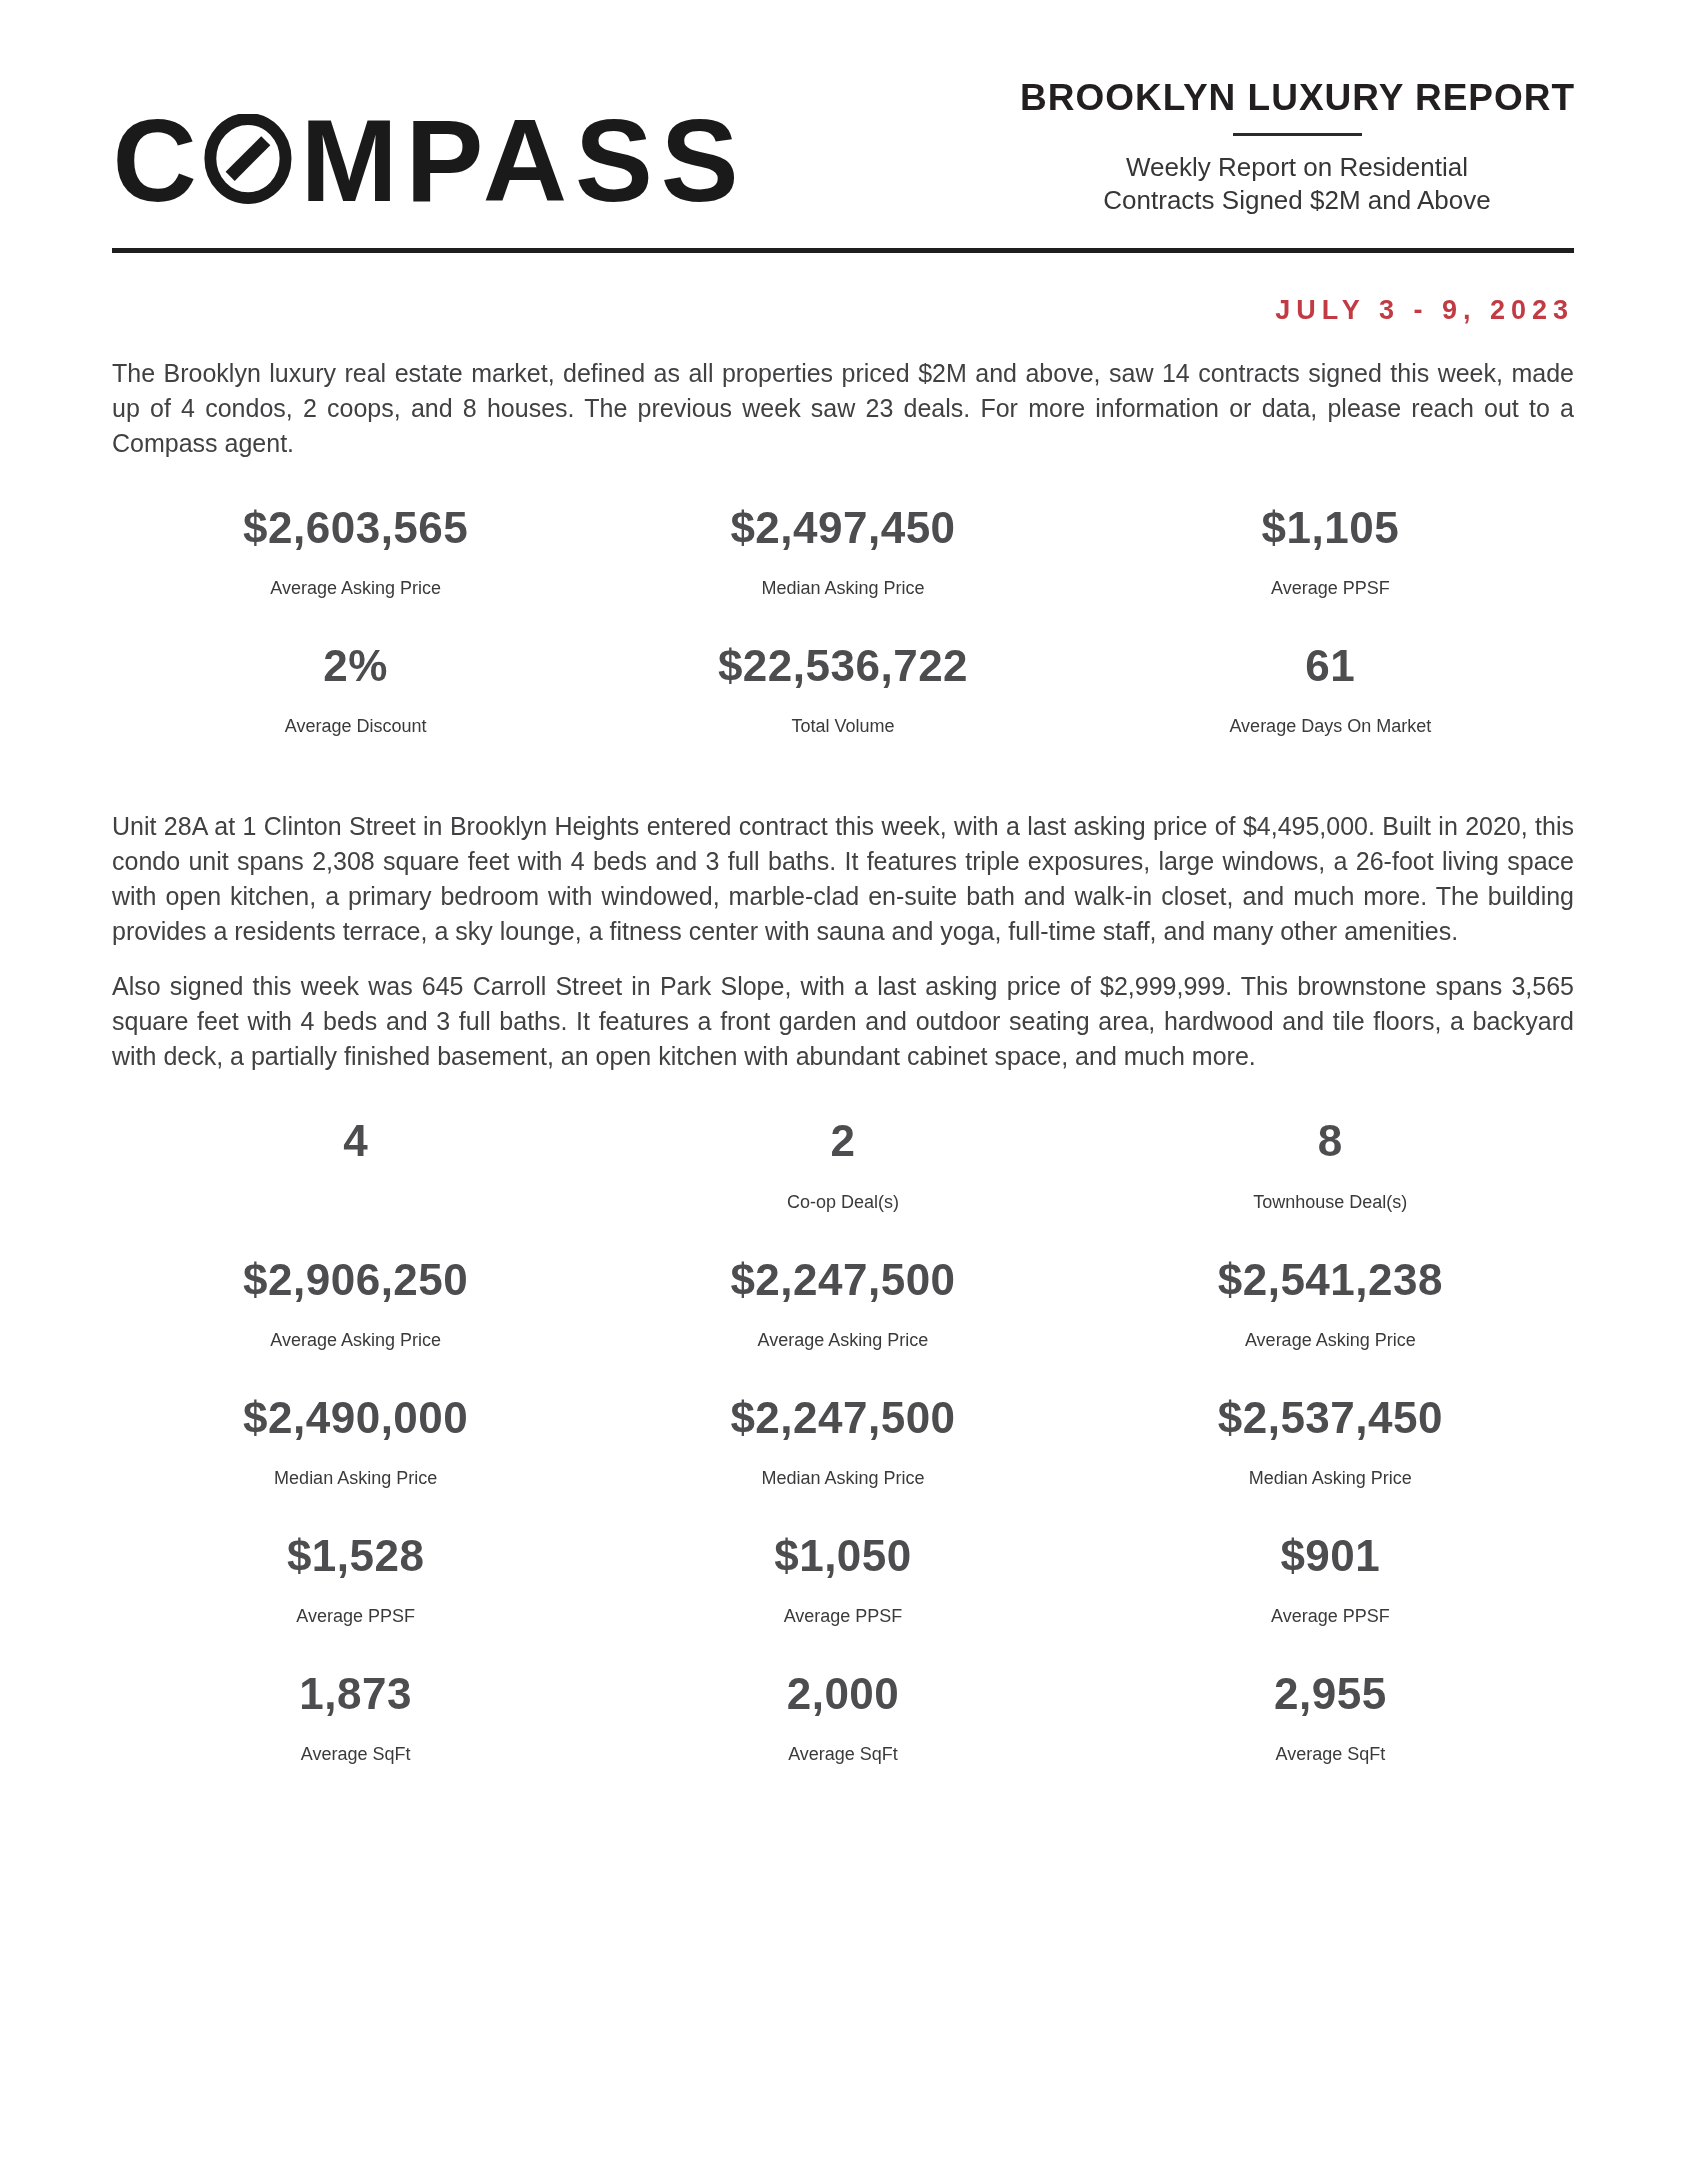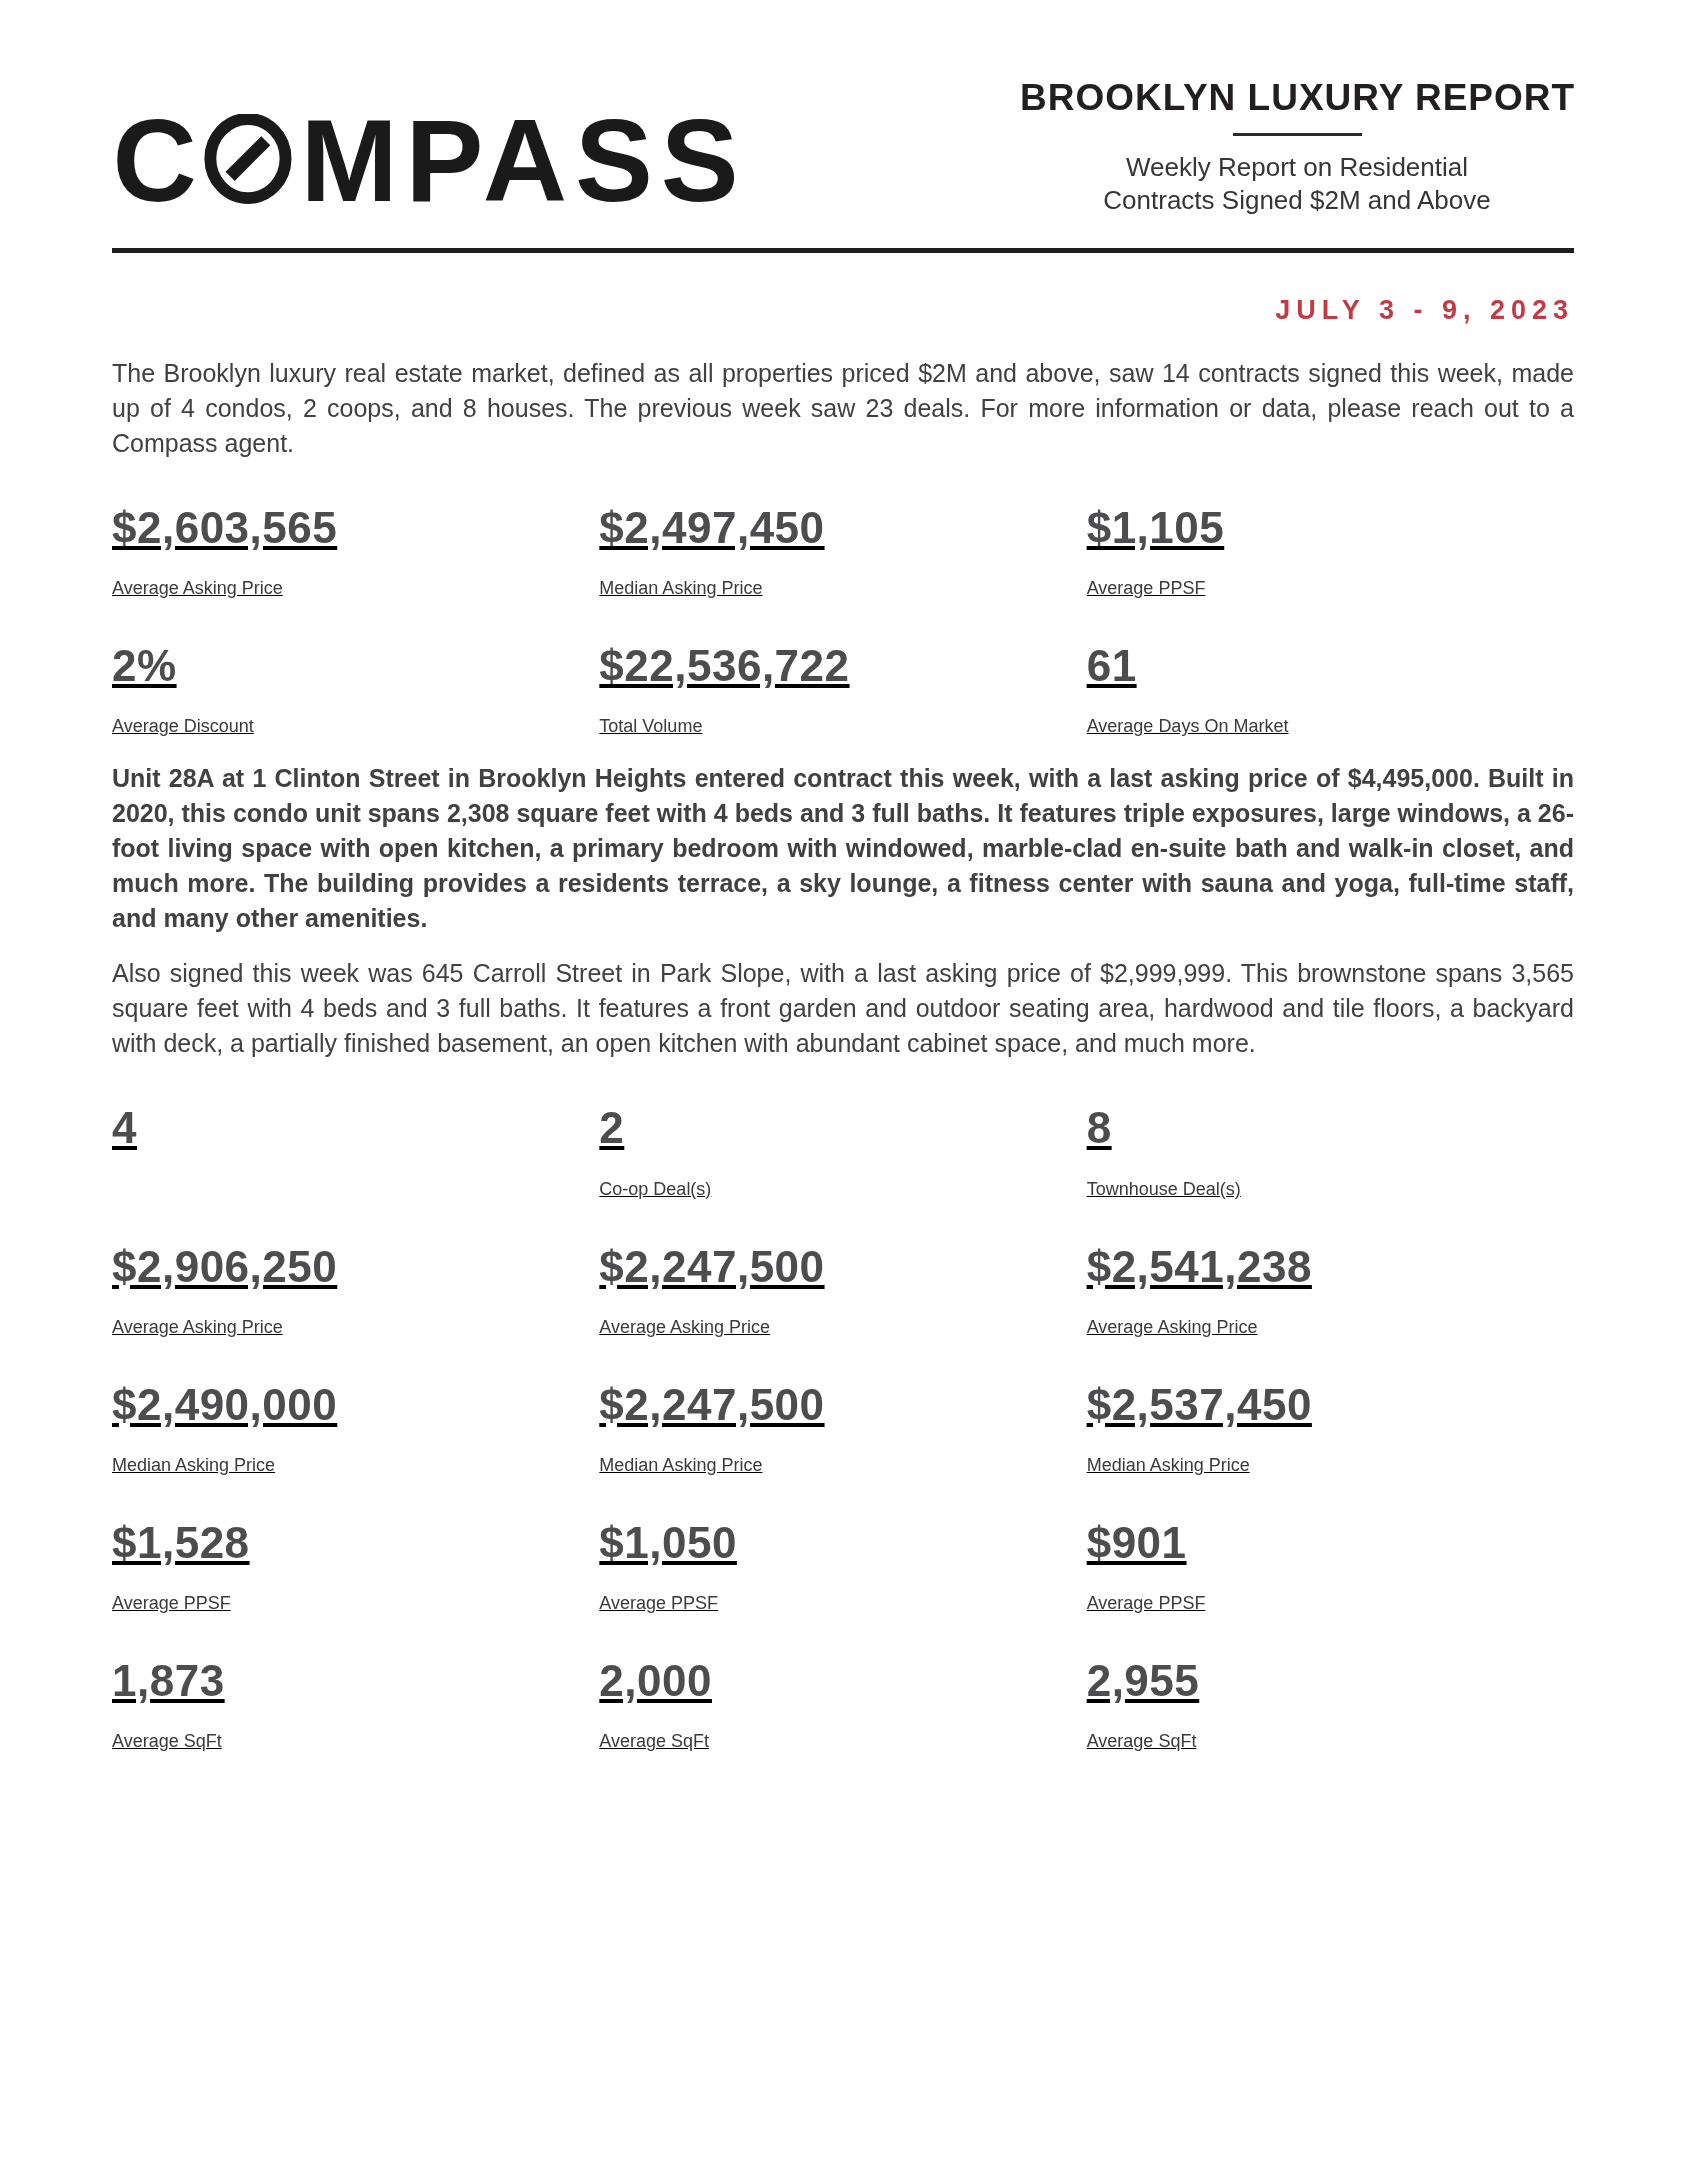--- a/index.html
+++ b/index.html
@@ -27,29 +27,29 @@
     margin-top:42px; text-align:right;
     font-size:27px; font-weight:bold; letter-spacing:6px;
     color:#c23b44;
   }
 
   
   .body-para {
     margin:30px 0 0 0; font-size:25px; line-height:35px;
     color:#414042; text-align:justify;
   }
-  .body-para.para-2 { margin-top:24px;font-weight:bold; }
+  .body-para.para-2 { margin-top:72px; }
   .body-para.para-3 { margin-top:20px; }
 
   
   .stats-grid {
     display:grid; grid-template-columns:1fr 1fr 1fr;
     row-gap:44px; margin-top:44px;
   }
-  .stat-cell { text-align:left;text-decoration:underline; }
+  .stat-cell { text-align:center; }
   .stat-value {
     font-size:44px; font-weight:bold; letter-spacing:0.5px;
     color:#4d4d4f; line-height:1.05;
   }
   .stat-label { font-size:18px; color:#3a3a3c; margin-top:27px; }
 </style>
 </head>
 <body>
 
 <div class="page">

